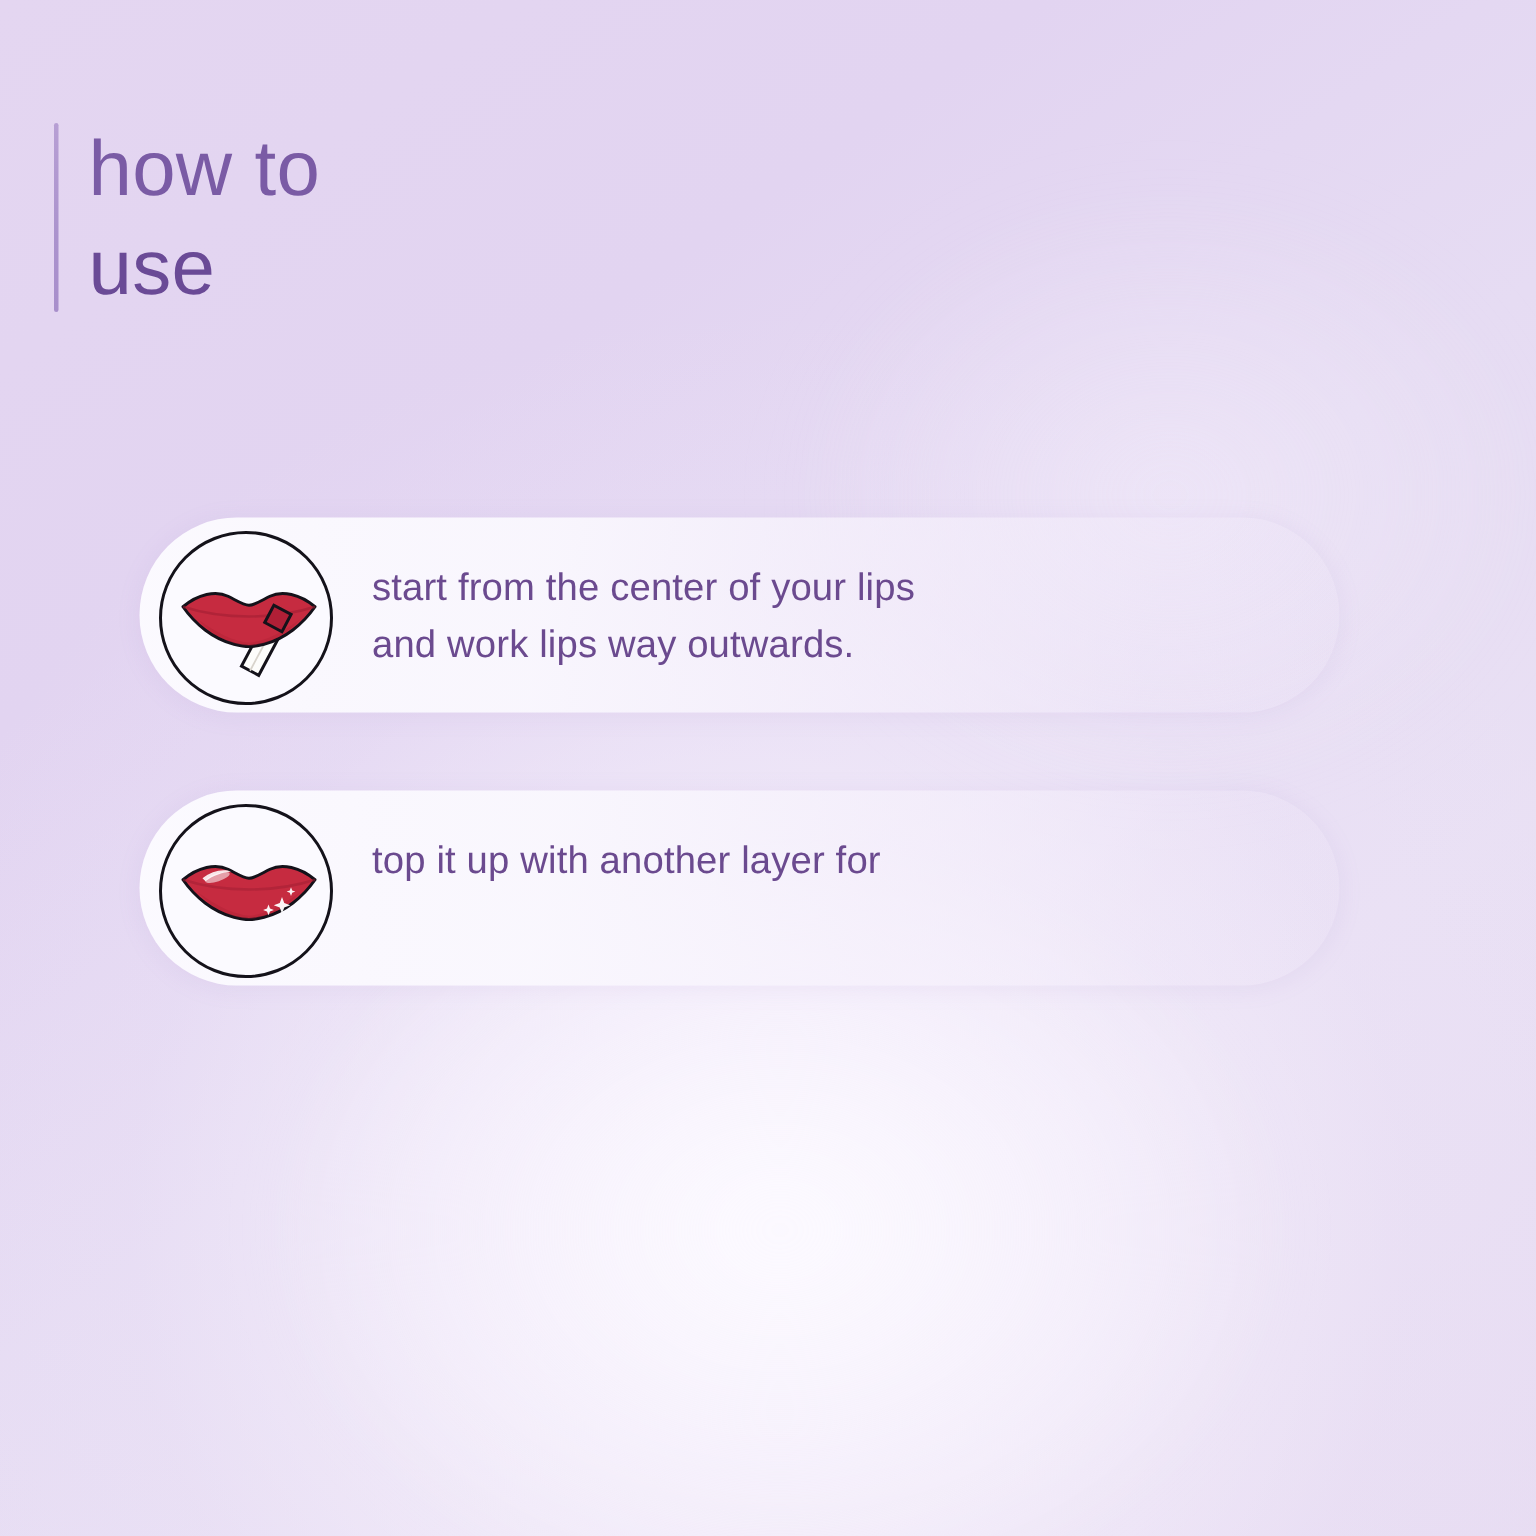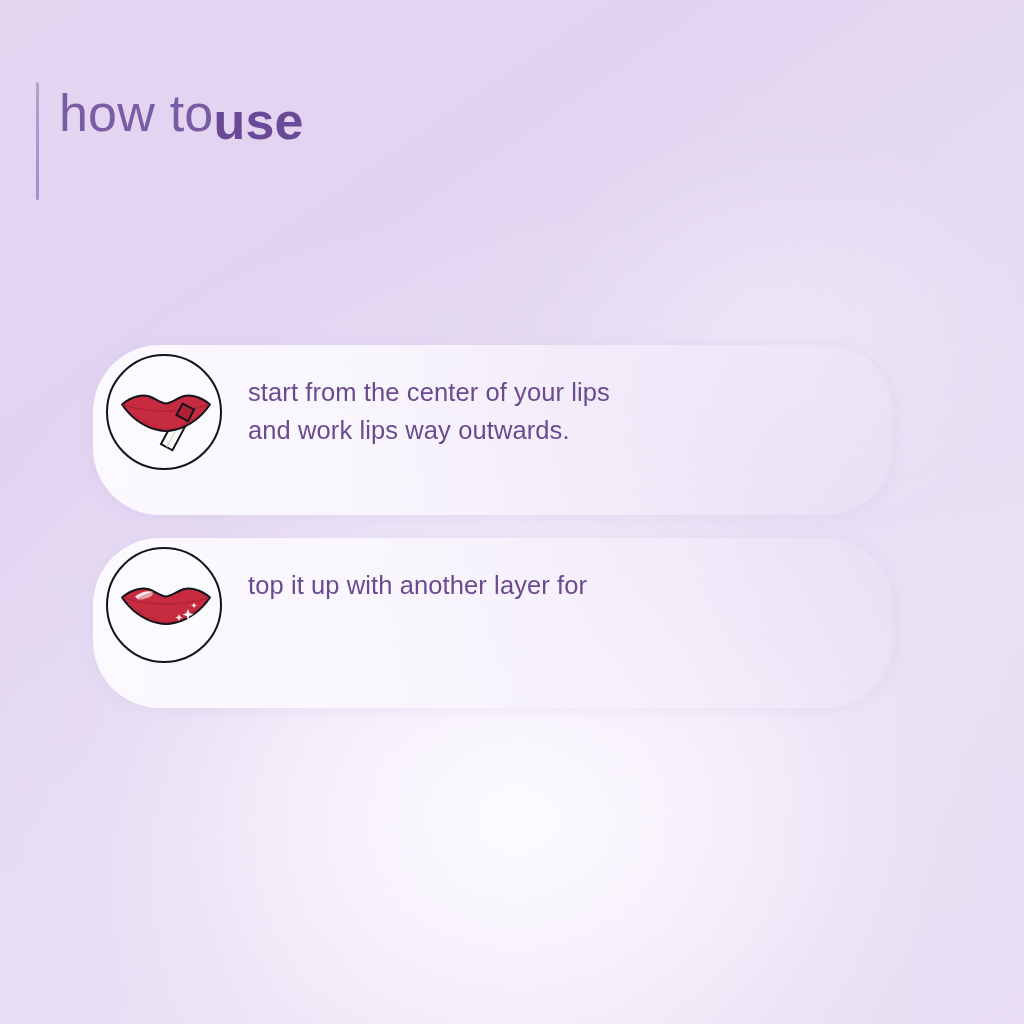--- a/index.html
+++ b/index.html
@@ -57,52 +57,53 @@
   }
   .heading-bar {
     width: 3px;
     min-height: 118px;
     background: linear-gradient(180deg, #b79fd4 0%, #ab93cd 60%, #a88fcb 100%);
     border-radius: 2px;
     margin-right: 20px;
   }
   .heading-text {
     display: flex;
+    flex-direction: column;
     justify-content: flex-start;
     padding-top: 2px;
   }
   .heading-line1 {
     font-size: 52px;
     line-height: 58px;
     font-weight: 400;
     color: #7a5ba5;
     letter-spacing: 0.2px;
   }
   .heading-line2 {
     font-size: 52px;
     line-height: 58px;
-    font-weight: 700;
+    font-weight: 400;
     color: #6a4a96;
     letter-spacing: 0.2px;
     margin-top: 8px;
   }
 
   
   .card {
     position: absolute;
     left: 93px;
     width: 800px;
-    height: 170px;
+    height: 130px;
     border-radius: 67px;
     background: linear-gradient(100deg, rgba(252,251,255,0.97) 0%, rgba(250,248,254,0.93) 34%, rgba(246,241,252,0.70) 62%, rgba(242,235,250,0.30) 84%, rgba(238,230,248,0.0) 100%);
     box-shadow: 0 2px 16px rgba(160,130,195,0.10);
     text-decoration: underline;
   }
   .card-1 { top: 345px; }
-  .card-2 { top: 538px; }
+  .card-2 { top: 527px; }
 
   .icon-circle {
     position: absolute;
     left: 13px;
     top: 9px;
     width: 116px;
     height: 116px;
     border-radius: 50%;
     background: #fbfaff;
     border: 2.5px solid #14121a;

